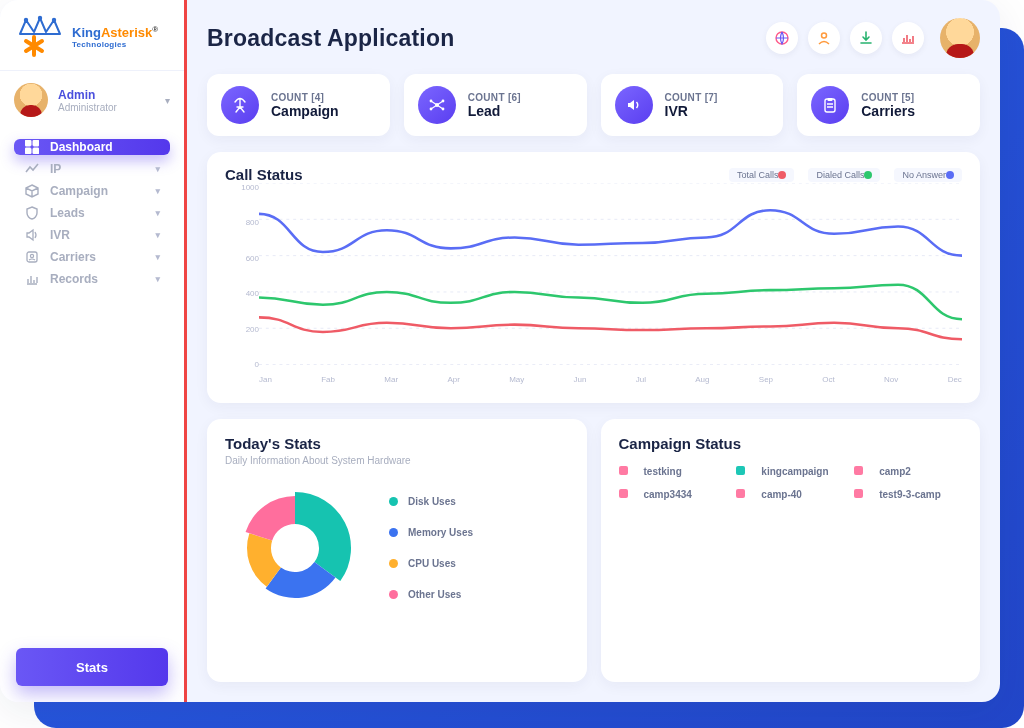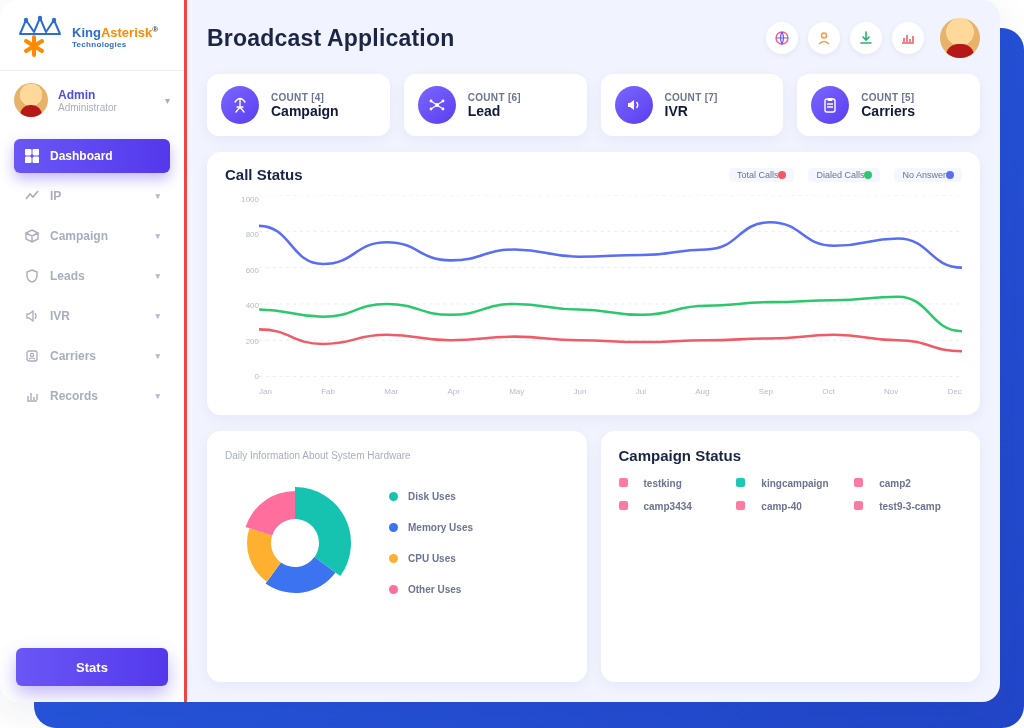--- a/index.html
+++ b/index.html
@@ -38,21 +38,21 @@
   .brandBot{font:600 8px sans-serif;color:#2e6cd1;letter-spacing:.3px}
   .brandR{font-size:8px;color:#444;vertical-align:super}
   .user{display:flex;align-items:center;gap:10px;padding:12px 14px}
   .avatar{width:34px;height:34px;border-radius:50%;background:radial-gradient(circle at 50% 35%, #ffd89a 0 40%, #e7b26a 41% 100%);position:relative;overflow:hidden}
   .avatar::after{content:"";position:absolute;left:6px;right:6px;bottom:-6px;height:18px;background:#b61818;border-radius:10px 10px 0 0}
   .userTxt{display:flex;flex-direction:column;line-height:1.1}
   .userName{font:700 12px sans-serif;color:#4a4fdd}
   .userRole{font:400 10px sans-serif;color:var(--muted)}
   .user .caret{margin-left:auto;color:var(--muted);font-size:10px}
   .nav{padding:10px 14px 0 14px;display:flex;flex-direction:column;gap:6px}
-  .navItem{display:flex;align-items:center;gap:10px;height:34px;padding:0 10px;border-radius:6px;color:var(--muted);font:600 12px sans-serif;cursor:pointer}
+  .navItem{display:flex;align-items:center;gap:10px;height:16px;padding:0 10px;border-radius:6px;color:var(--muted);font:600 12px sans-serif;cursor:pointer}
   .navItem .ico{width:16px;height:16px;display:flex;align-items:center;justify-content:center}
   .navItem .caret{margin-left:auto;font-size:9px;color:var(--muted2)}
   .navItem.active{background:linear-gradient(90deg,var(--primaryGrad1),var(--primaryGrad2));color:#fff;box-shadow:0 6px 14px rgba(84,56,236,.35)}
   .navItem.active .ico svg path,.navItem.active .ico svg rect{fill:#fff;stroke:#fff}
   .stopWrap{margin-top:auto;padding:16px}
   .stopBtn{width:100%;height:38px;border:none;border-radius:6px;color:#fff;font:600 13px sans-serif;background:linear-gradient(90deg,var(--primaryGrad1),var(--primaryGrad2));box-shadow:0 8px 18px rgba(84,56,236,.35);cursor:pointer}
   
   .main{flex:1;display:flex;flex-direction:column;padding:18px 20px 20px 20px;gap:16px;overflow:hidden}
   .header{display:flex;align-items:center;justify-content:space-between}
   .hTitle{font:800 23px sans-serif;letter-spacing:.2px;color:#1b2546}
@@ -67,21 +67,21 @@
   .cTxt{display:flex;flex-direction:column;line-height:1.25}
   .cCount{font:700 10px sans-serif;color:var(--text2);letter-spacing:.3px}
   .cLabel{font:800 14px sans-serif;color:#111a39}
   
   .panel{background:var(--white);border-radius:14px;padding:14px 18px 10px 18px;box-shadow:0 4px 14px rgba(30,42,74,.05)}
   .pHead{display:flex;align-items:center;justify-content:space-between;}
   .pTitle{font:800 15px sans-serif;color:#1a2445}
   .legend{display:flex;gap:14px;font:500 9px sans-serif;color:var(--text2)}
   .lg{display:flex;align-items:center;gap:0;background:#f5f7fe;border-radius:4px;padding:2px 8px}
   .dot{width:8px;height:8px;border-radius:50%}
-  .chart{position:relative;height:210px;margin-top:12px}
+  .chart{position:relative;height:210px;margin-top:0}
   .yax{position:absolute;left:0;top:0;bottom:24px;width:34px;display:flex;flex-direction:column;justify-content:space-between;font:500 8px sans-serif;color:var(--muted2);text-align:right;padding-right:6px}
   .plot{position:absolute;left:34px;right:0;top:0;bottom:24px}
   .grid line{stroke:#e6e9f6;stroke-dasharray:3 4;stroke-width:1}
   .xax{position:absolute;left:34px;right:0;bottom:0;height:18px;display:flex;justify-content:space-between;font:500 8px sans-serif;color:var(--muted2)}
   
   .row{display:flex;gap:14px;flex:1;min-height:0}
   .panelHalf{flex:1;background:var(--white);border-radius:14px;padding:16px 18px;box-shadow:0 4px 14px rgba(30,42,74,.05);display:flex;flex-direction:column}
   .sub{font:500 10px sans-serif;color:var(--muted);margin-top:3px}
   .donWrap{display:flex;align-items:center;gap:24px;margin-top:12px}
   .donut{width:140px;height:140px;position:relative}
@@ -341,20 +341,21 @@
               <span>Sep</span>
               <span>Oct</span>
               <span>Nov</span>
               <span>Dec</span>
             </div>
         </div>
       </div>
 
       <div class="row">
         <div class="panelHalf">
+          <div class="pTitle">Today's Stats</div>
           <div class="sub">Daily Information About System Hardware</div>
           <div class="donWrap">
             <div class="donut">
               <svg id="donut" viewBox="0 0 140 140">
                   <path d="M 70 14 A 56 56 0 0 1 115.30495168499706 102.9159741283785 L 89.41640786499875 84.10684605501936 A 24 24 0 0 0 70 46 Z" fill="#16c3b0"></path>
                   <path d="M 110.45084971874738 99.38926261462366 A 50 50 0 0 1 40.61073738537635 110.45084971874738 L 55.89315394498065 89.41640786499875 A 24 24 0 0 0 89.41640786499875 84.10684605501936 Z" fill="#3b73f0"></path>
                   <path d="M 41.78630788996129 108.83281572999748 A 48 48 0 0 1 24.349287217832625 55.16718427000253 L 47.17464360891631 62.58359213500127 A 24 24 0 0 0 55.89315394498065 89.41640786499875 Z" fill="#ffb02e"></path>
                   <path d="M 20.54506115265201 53.931116292502736 A 52 52 0 0 1 69.99999999999999 18 L 70 46 A 24 24 0 0 0 47.17464360891631 62.58359213500127 Z" fill="#ff6e9d"></path>
                   <circle cx="70" cy="70" r="20" fill="#fff"></circle>
                 </svg>

